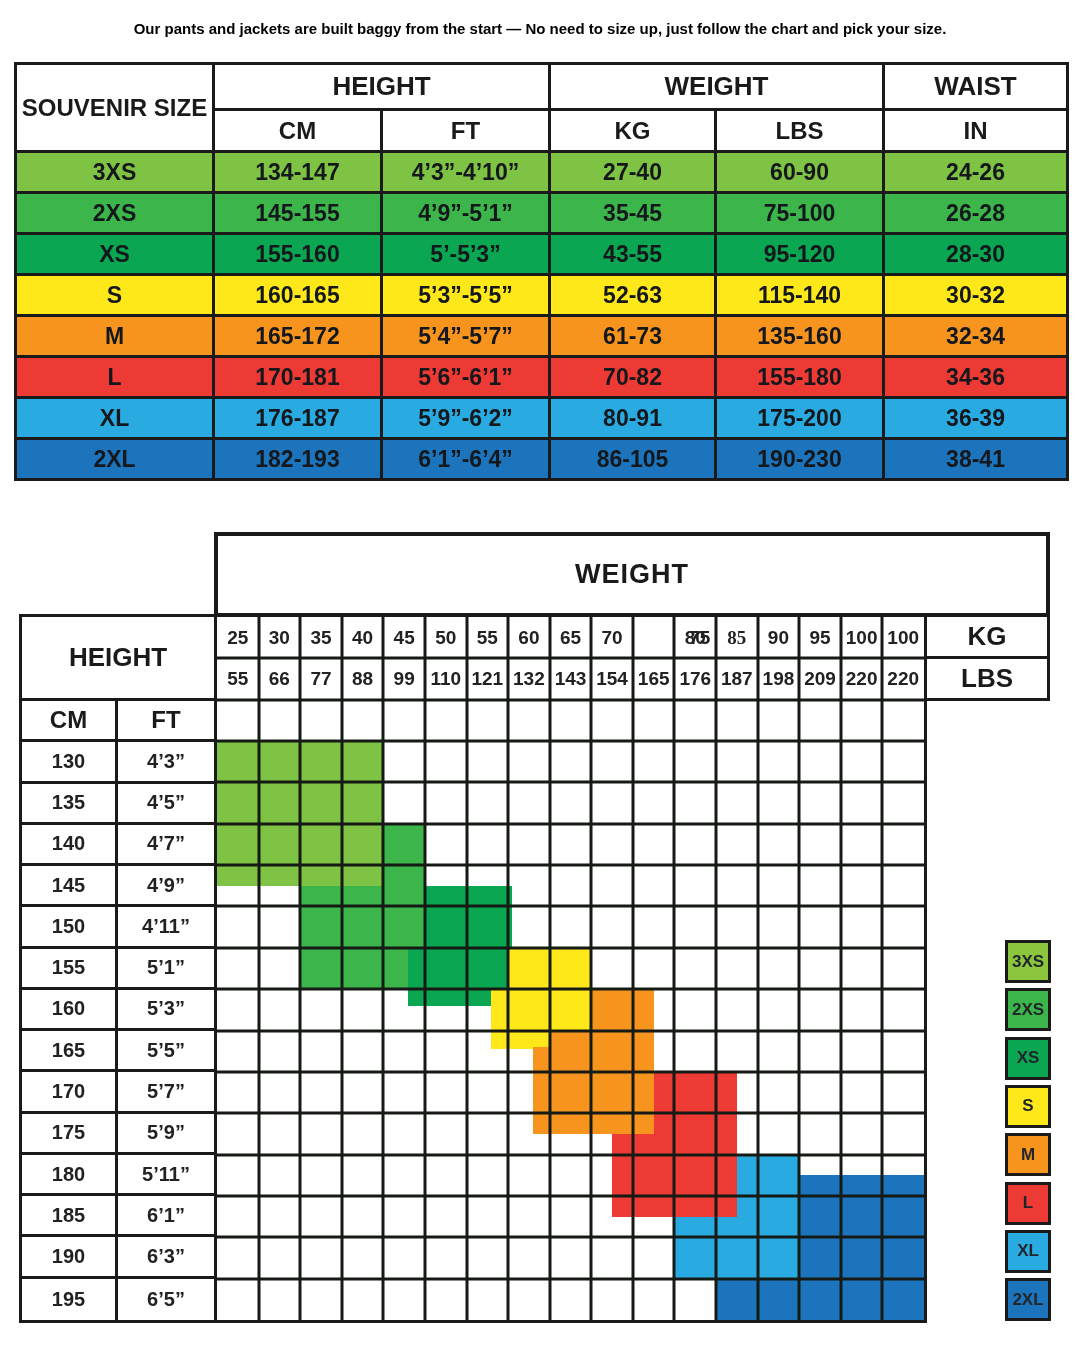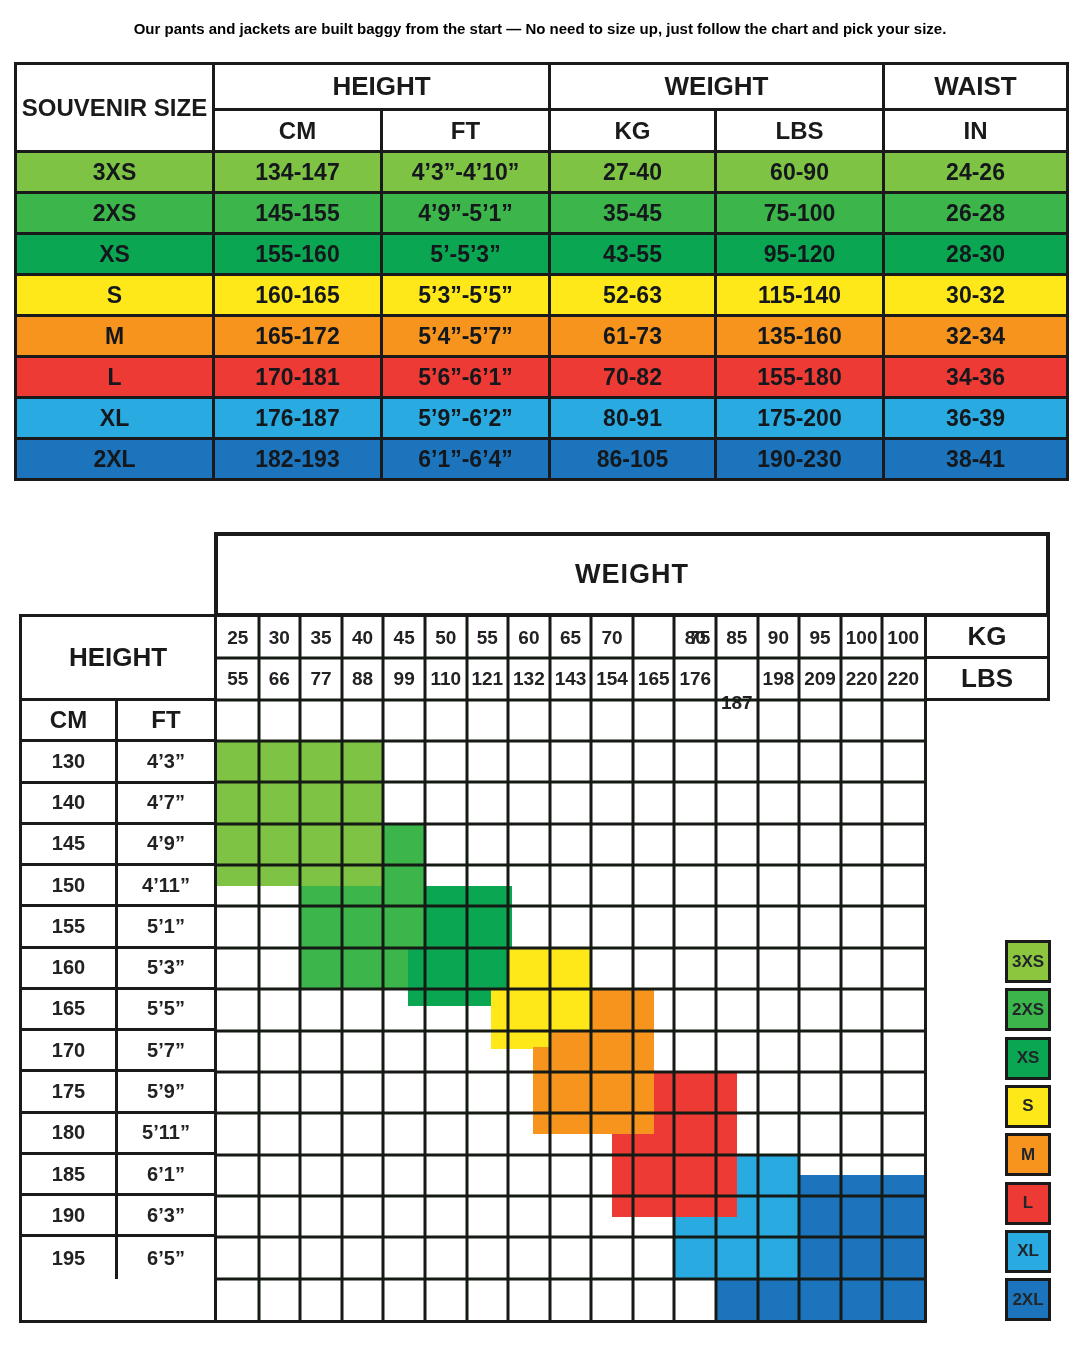--- a/index.html
+++ b/index.html
@@ -203,20 +203,24 @@
   <div class="abs height-table">
     <div class="h-row h-head">
       <div class="h-cell">CM</div>
       <div class="h-cell">FT</div>
     </div>
   <div class="h-row">
         <div class="h-cell">130</div>
         <div class="h-cell">4’3”</div>
       </div>
       <div class="h-row">
+        <div class="h-cell">135</div>
+        <div class="h-cell">4’5”</div>
+      </div>
+      <div class="h-row">
         <div class="h-cell">140</div>
         <div class="h-cell">4’7”</div>
       </div>
       <div class="h-row">
         <div class="h-cell">145</div>
         <div class="h-cell">4’9”</div>
       </div>
       <div class="h-row">
         <div class="h-cell">150</div>
         <div class="h-cell">4’11”</div>
@@ -283,38 +287,38 @@
       <div class="gcell" style="left: 11.7647%; top: 0%; width: 5.88235%; height: 5.88235%;">35</div>
       <div class="gcell" style="left: 17.6471%; top: 0%; width: 5.88235%; height: 5.88235%;">40</div>
       <div class="gcell" style="left: 23.5294%; top: 0%; width: 5.88235%; height: 5.88235%;">45</div>
       <div class="gcell" style="left: 29.4118%; top: 0%; width: 5.88235%; height: 5.88235%;">50</div>
       <div class="gcell" style="left: 35.2941%; top: 0%; width: 5.88235%; height: 5.88235%;">55</div>
       <div class="gcell" style="left: 41.1765%; top: 0%; width: 5.88235%; height: 5.88235%;">60</div>
       <div class="gcell" style="left: 47.0588%; top: 0%; width: 5.88235%; height: 5.88235%; text-align: right;">65</div>
       <div class="gcell" style="left: 52.9412%; top: 0%; width: 5.88235%; height: 5.88235%;">70</div>
       <div class="gcell" style="left: 58.8235%; top: 0%; width: 5.88235%; height: 5.88235%; margin-left: 46px;">75</div>
       <div class="gcell" style="left: 64.7059%; top: 0%; width: 5.88235%; height: 5.88235%;">80</div>
-      <div class="gcell" style="left: 70.5882%; top: 0%; width: 5.88235%; height: 5.88235%;">85</div>
+      <div class="gcell" style="left: 70.5882%; top: 0%; width: 5.88235%; height: 5.88235%; font-family: Liberation Serif, serif;">85</div>
       <div class="gcell" style="left: 76.4706%; top: 0%; width: 5.88235%; height: 5.88235%;">90</div>
       <div class="gcell" style="left: 82.3529%; top: 0%; width: 5.88235%; height: 5.88235%;">95</div>
       <div class="gcell" style="left: 88.2353%; top: 0%; width: 5.88235%; height: 5.88235%;">100</div>
       <div class="gcell" style="left: 94.1176%; top: 0%; width: 5.88235%; height: 5.88235%;">100</div>
       <div class="gcell" style="left: 0%; top: 5.88235%; width: 5.88235%; height: 5.88235%;">55</div>
       <div class="gcell" style="left: 5.88235%; top: 5.88235%; width: 5.88235%; height: 5.88235%;">66</div>
       <div class="gcell" style="left: 11.7647%; top: 5.88235%; width: 5.88235%; height: 5.88235%;">77</div>
       <div class="gcell" style="left: 17.6471%; top: 5.88235%; width: 5.88235%; height: 5.88235%;">88</div>
       <div class="gcell" style="left: 23.5294%; top: 5.88235%; width: 5.88235%; height: 5.88235%; text-align: right;">99</div>
       <div class="gcell" style="left: 29.4118%; top: 5.88235%; width: 5.88235%; height: 5.88235%;">110</div>
       <div class="gcell" style="left: 35.2941%; top: 5.88235%; width: 5.88235%; height: 5.88235%;">121</div>
       <div class="gcell" style="left: 41.1765%; top: 5.88235%; width: 5.88235%; height: 5.88235%;">132</div>
       <div class="gcell" style="left: 47.0588%; top: 5.88235%; width: 5.88235%; height: 5.88235%;">143</div>
       <div class="gcell" style="left: 52.9412%; top: 5.88235%; width: 5.88235%; height: 5.88235%;">154</div>
       <div class="gcell" style="left: 58.8235%; top: 5.88235%; width: 5.88235%; height: 5.88235%;">165</div>
       <div class="gcell" style="left: 64.7059%; top: 5.88235%; width: 5.88235%; height: 5.88235%;">176</div>
-      <div class="gcell" style="left: 70.5882%; top: 5.88235%; width: 5.88235%; height: 5.88235%; margin-top: 24px;">187</div>
+      <div class="gcell" style="left: 70.5882%; top: 5.88235%; width: 5.88235%; height: 5.88235%;">187</div>
       <div class="gcell" style="left: 76.4706%; top: 5.88235%; width: 5.88235%; height: 5.88235%;">198</div>
       <div class="gcell" style="left: 82.3529%; top: 5.88235%; width: 5.88235%; height: 5.88235%;">209</div>
       <div class="gcell" style="left: 88.2353%; top: 5.88235%; width: 5.88235%; height: 5.88235%;">220</div>
       <div class="gcell" style="left: 94.1176%; top: 5.88235%; width: 5.88235%; height: 5.88235%;">220</div>
       <div class="vline" style="left: 5.88235%;"></div>
       <div class="vline" style="left: 11.7647%;"></div>
       <div class="vline" style="left: 17.6471%;"></div>
       <div class="vline" style="left: 23.5294%;"></div>
       <div class="vline" style="left: 29.4118%;"></div>
       <div class="vline" style="left: 35.2941%;"></div>

